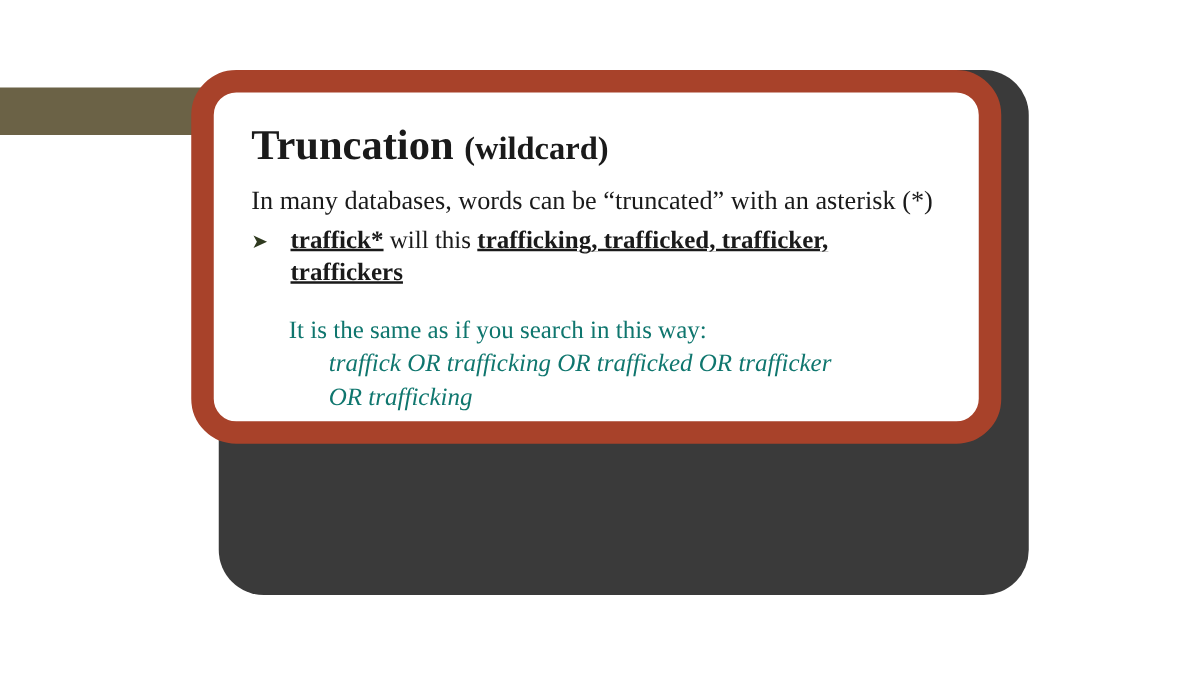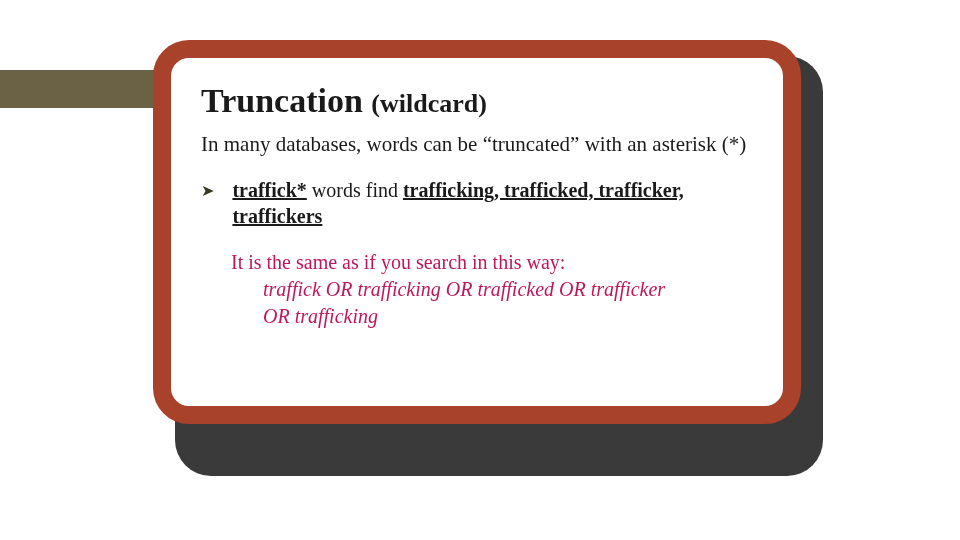--- a/index.html
+++ b/index.html
@@ -21,23 +21,23 @@
     left: 175px;
     top: 56px;
     width: 648px;
     height: 420px;
     background: #3a3a3a;
     border-radius: 36px;
   }
   .card {
     position: absolute;
     left: 153px;
-    top: 40px;
+    top: 56px;
     width: 648px;
-    height: 384px;
+    height: 299px;
     background: #ffffff;
     border: 18px solid #a8422a;
     border-radius: 36px;
     box-sizing: border-box;
     padding: 24px 30px 20px 30px;
   }
   .connector {
     position: absolute;
     left: 0;
     top: 70px;
@@ -52,21 +52,21 @@
     color: #1a1a1a;
     margin: 0 0 12px 0;
     line-height: 1.1;
   }
   .title .sub {
     font-size: 26px;
   }
   .intro {
     font-size: 21px;
     color: #1a1a1a;
-    margin: 0 0 18px 0;
+    margin: 0 0 4px 0;
     line-height: 1.3;
   }
   .bullet-row {
     display: flex;
     align-items: flex-start;
     margin: 0 0 20px 0;
   }
   .bullet-icon {
     flex: 0 0 auto;
     font-size: 16px;
@@ -77,21 +77,21 @@
   }
   .bullet-text {
     font-size: 20px;
     color: #1a1a1a;
     line-height: 1.3;
   }
   .bold { font-weight: bold; text-decoration: underline; }
   .explain-block {
     margin-left: 30px;
     font-size: 20px;
-    color: #be185d;
+    color: #0f766e;
     line-height: 1.35;
   }
   .explain-indent {
     margin-left: 32px;
     font-style: italic;
   }
 </style>
 </head>
 <body>
 
@@ -106,21 +106,21 @@
     <h1 class="title">
       <span>Truncation</span>
       <span class="sub">(wildcard)</span>
     </h1>
 
     <p class="intro">In many databases, words can be “truncated” with an asterisk (*)</p>
 
     <div class="bullet-row">
       <span class="bullet-icon">➤</span>
       <span class="bullet-text">
-        <span class="bold">traffick*</span><span> words find </span><span class="bold">trafficking, trafficked, trafficker, traffickers</span>
+        <span class="bold">traffick*</span><span> will this </span><span class="bold">trafficking, trafficked, trafficker, traffickers</span>
       </span>
     </div>
 
     <div class="explain-block">
       <div>It is the same as if you search in this way:</div>
       <div class="explain-indent">traffick OR trafficking OR trafficked OR trafficker</div>
       <div class="explain-indent">OR trafficking</div>
     </div>
 
   </div>

